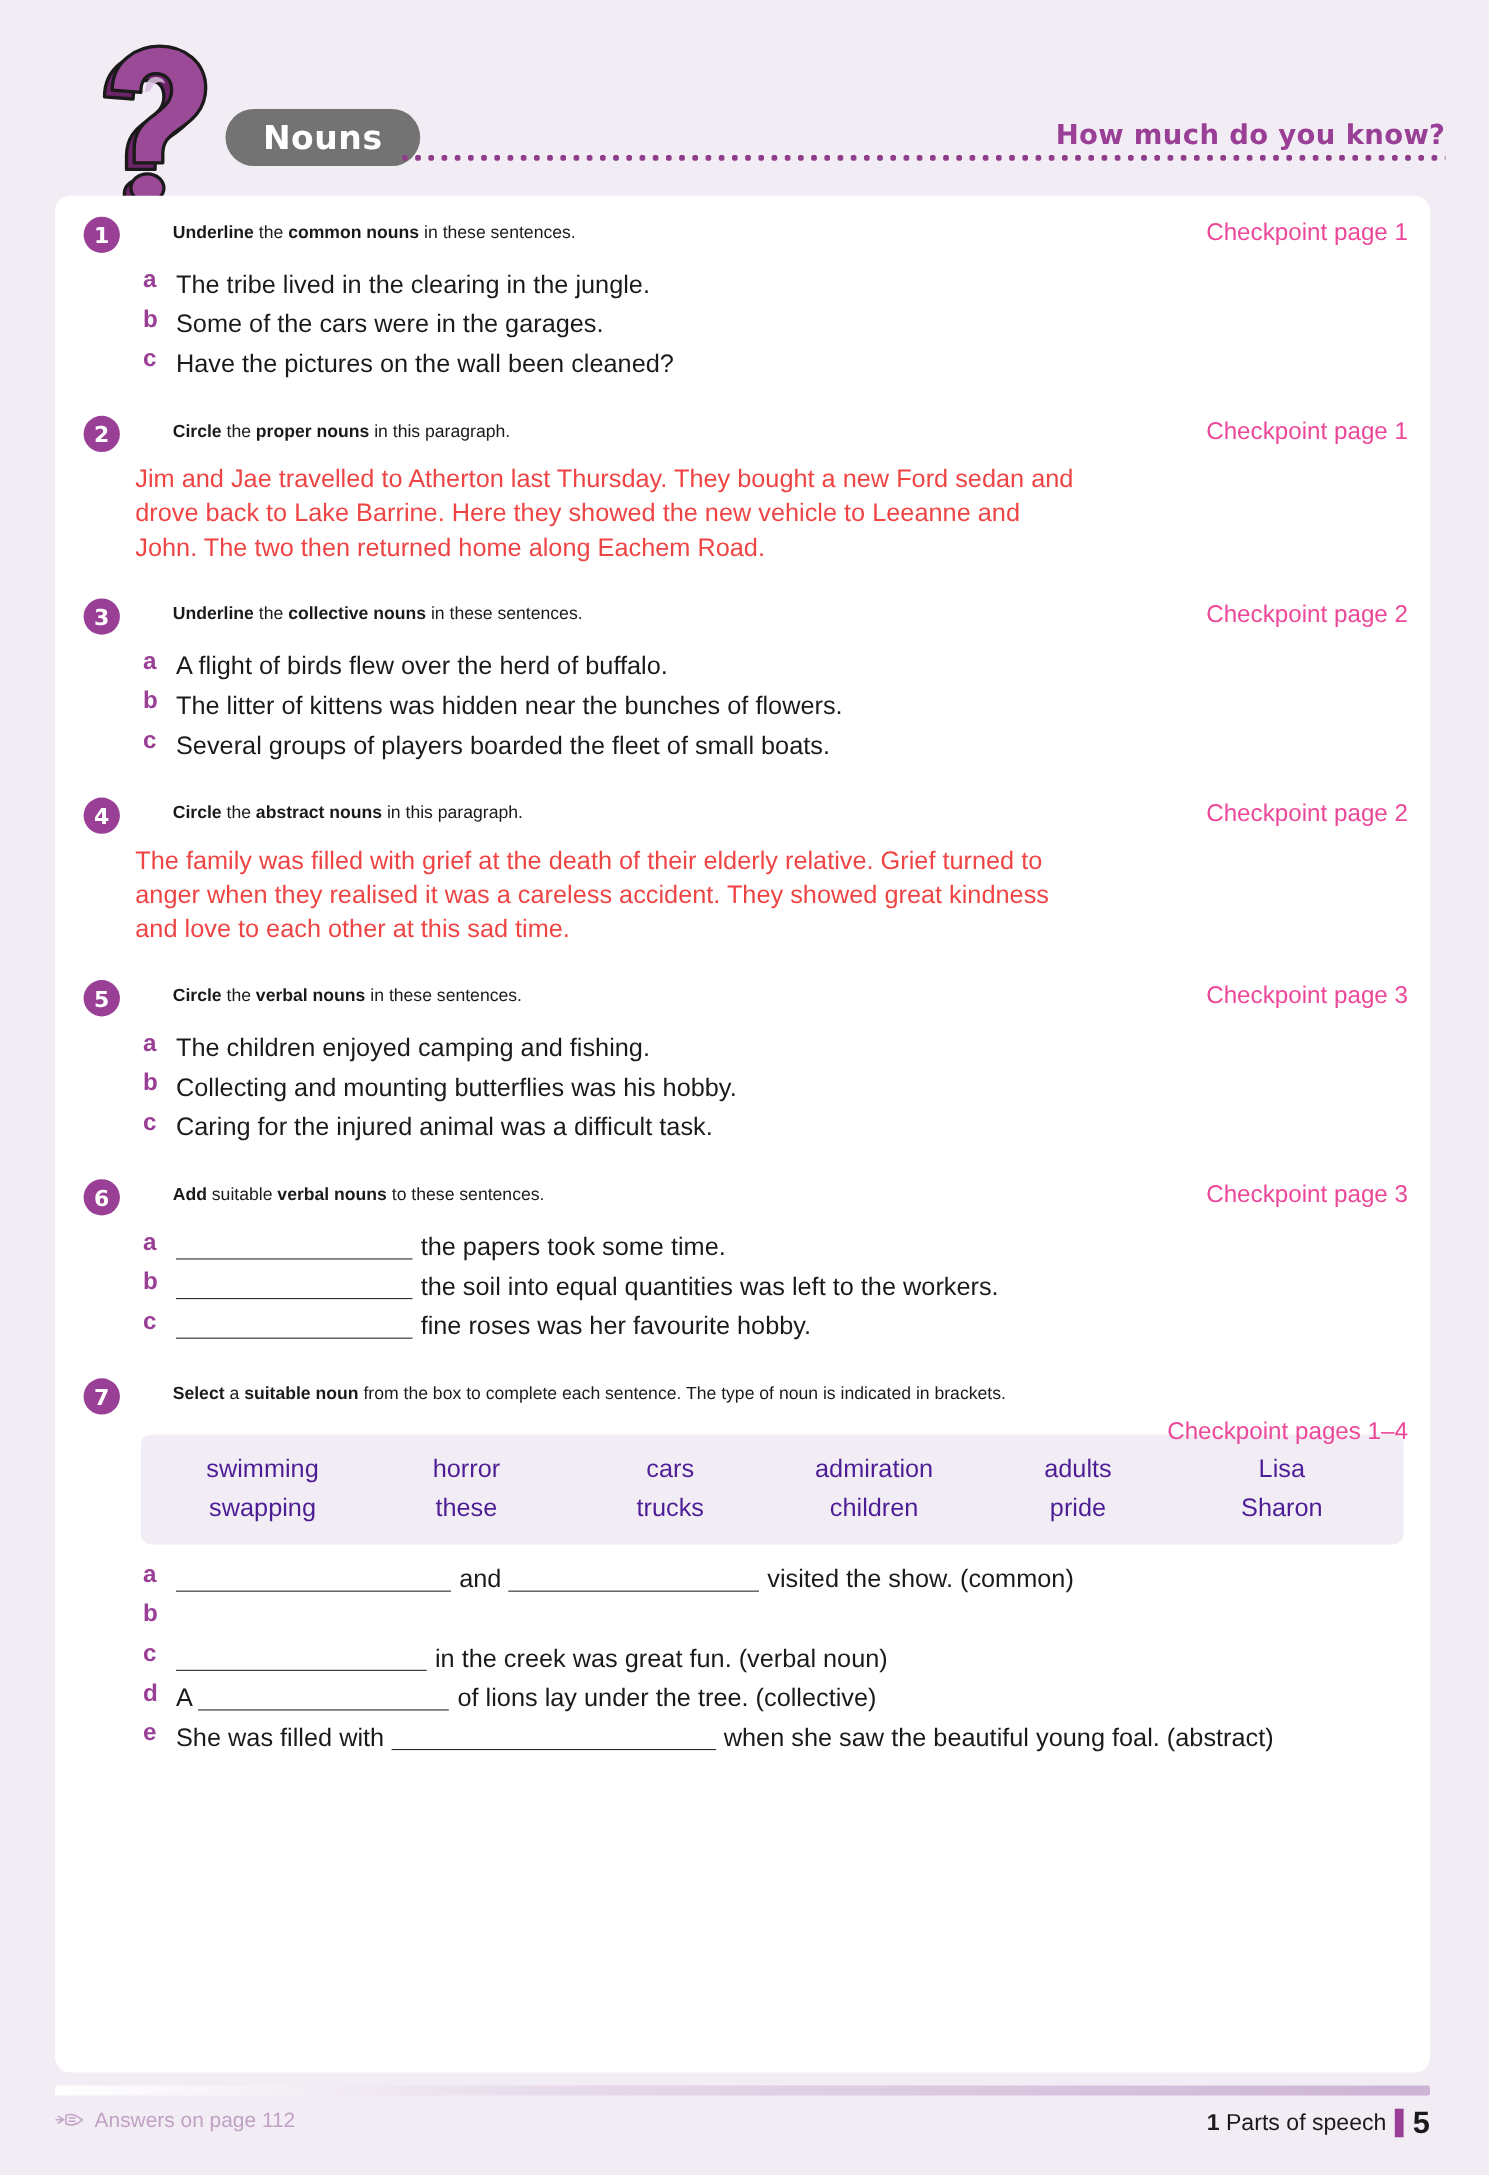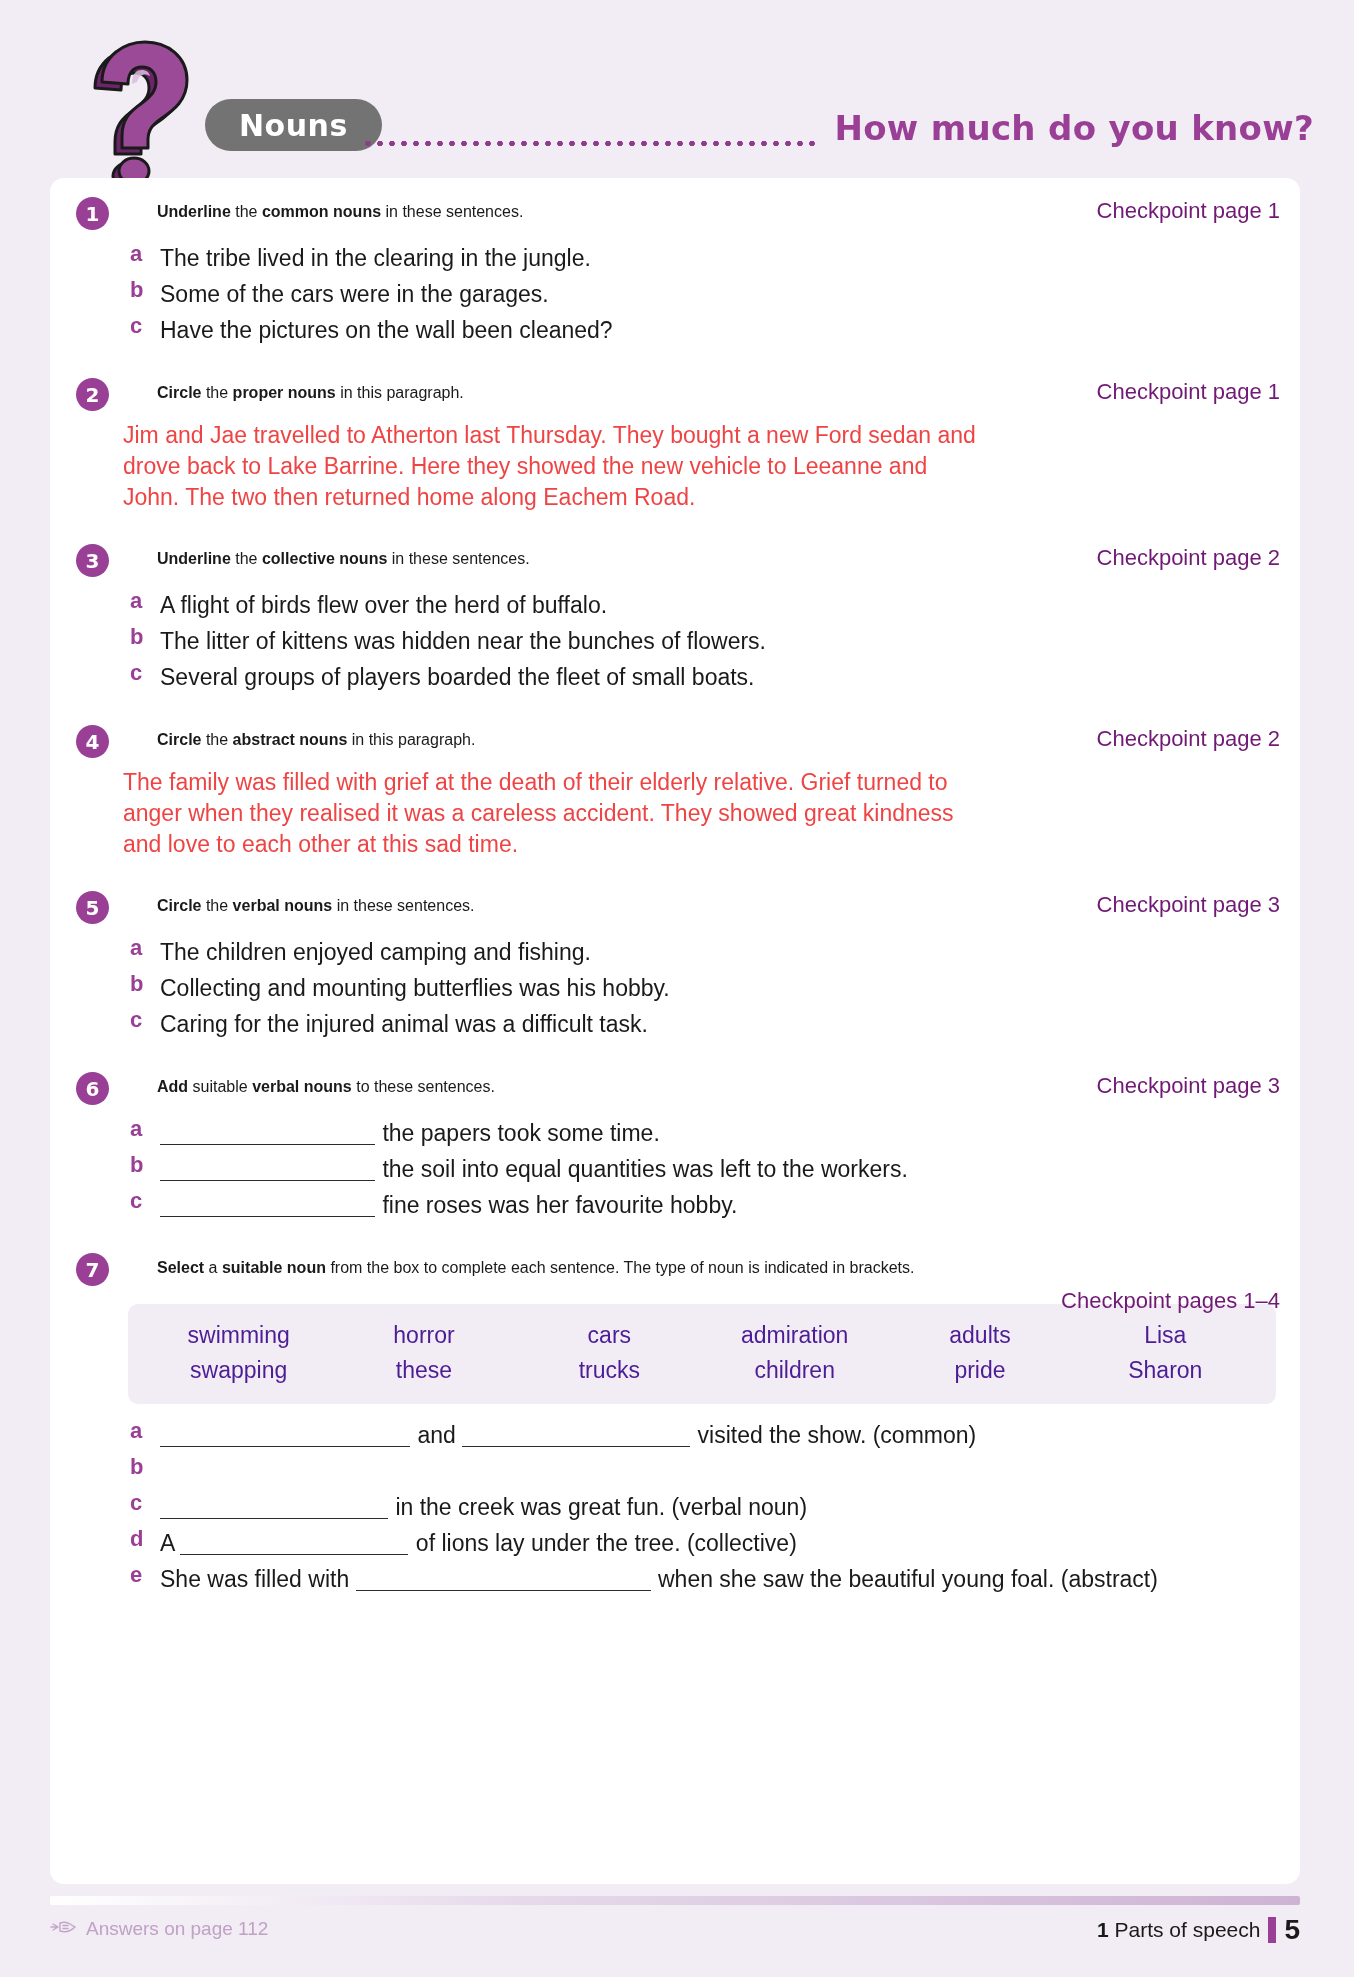--- a/index.html
+++ b/index.html
@@ -65,21 +65,21 @@
     background-size: 12px 7px;
     background-repeat: repeat-x;
     background-position: 0 50%;
   }
 
   #header-tagline {
     position: absolute;
     right: 40px;
     top: 108px;
     color: #9a3f96;
-    font-size: 34px;
+    font-size: 25px;
     font-weight: bold;
     font-family: "DejaVu Sans", sans-serif;
     letter-spacing: 0.3px;
     background: #f2ecf4;
     padding-left: 14px;
     z-index: 3;
   }
 
   
   #card {
@@ -136,21 +136,21 @@
     font-family: "Liberation Sans", sans-serif;
     margin-left: 34px;
   }
   .q-instruction b { font-weight: bold; }
 
   .checkpoint {
     position: absolute;
     right: 6px;
     top: 2px;
     font-size: 22px;
-    color: #701a75;
+    color: #ec4899;
     white-space: nowrap;
     font-family: "Liberation Sans", sans-serif;
   }
   .checkpoint.lower { top: 36px; }
 
   
   .items { margin-top: 9px; }
 
   .item {
     position: relative;

